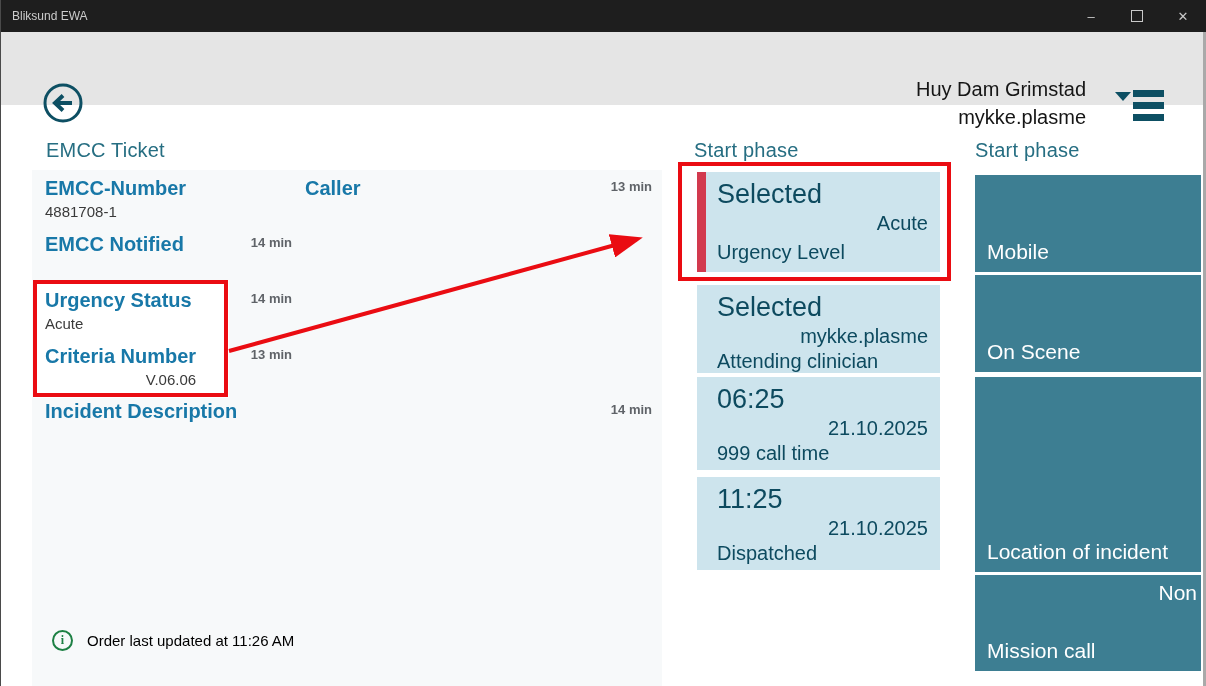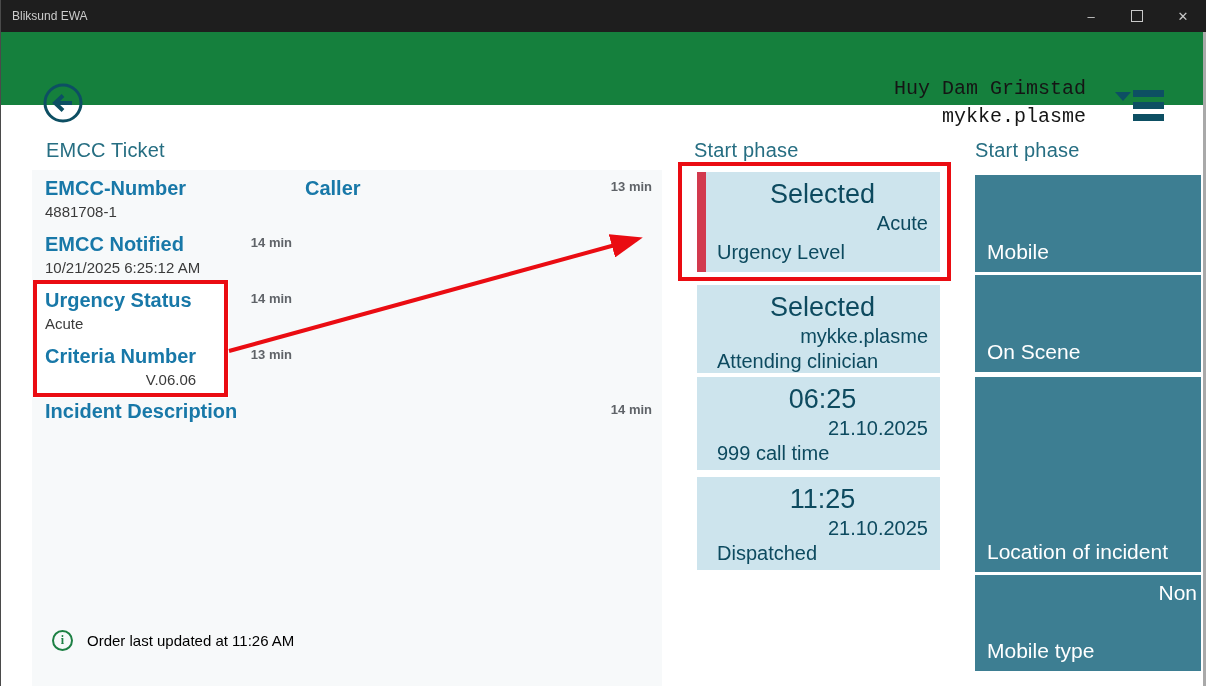--- a/index.html
+++ b/index.html
@@ -21,21 +21,21 @@
     width:46px;height:32px;display:flex;align-items:center;justify-content:center;
     color:#c9c9c9;font-size:13px;cursor:default;
   }
   .maxbox{width:10px;height:10px;border:1px solid #c9c9c9;display:inline-block;}
   .frame-left{position:absolute;left:0;top:0;width:1px;height:686px;background:#4a4a4a;z-index:9;}
   .frame-right{position:absolute;left:1203px;top:32px;width:3px;height:654px;background:#a9a9a9;z-index:9;}
 
   
   .header{
     position:absolute;left:0;top:32px;width:1206px;height:73px;
-    background:#15803d;z-index:2;font-family:Liberation Mono, monospace;
+    background:#e5e5e5;z-index:2;
   }
   .back-btn{position:absolute;left:42px;top:50px;width:42px;height:42px;}
   .userblock{
     position:absolute;right:120px;top:43px;text-align:right;
     color:#151515;line-height:28px;font-size:20px;
   }
   .menu-btn{position:absolute;left:1115px;top:58px;width:50px;height:34px;}
   .menu-tri{
     position:absolute;left:0;top:2px;width:0;height:0;
     border-left:8px solid transparent;border-right:8px solid transparent;
@@ -66,21 +66,21 @@
     display:flex;align-items:center;justify-content:center;font-family:"Liberation Serif",serif;
   }
   .footer-text{font-size:15px;color:#000000;margin-left:14px;}
 
   
   .sel-card{
     position:absolute;left:697px;width:243px;background:#cde4ed;color:#0d4a5f;
     box-sizing:border-box;display:flex;flex-direction:column;
     padding:6px 12px 8px 20px;
   }
-  .sel-line1{font-size:27px;text-align:center;line-height:32px;}
+  .sel-line1{font-size:27px;text-align:left;line-height:32px;}
   .sel-line2{font-size:20px;text-align:right;line-height:26px;}
   .sel-label{font-size:20px;text-align:left;margin-top:auto;line-height:24px;}
   .red-bar{position:absolute;left:0;top:0;width:9px;height:100%;background:#d23a4e;}
 
   
   .pend-card{
     position:absolute;left:975px;width:226px;background:#3d7e92;color:#ffffff;
     box-sizing:border-box;
   }
   .pend-label{position:absolute;left:12px;bottom:8px;font-size:21px;}
@@ -144,21 +144,20 @@
   </div>
 
   <div class="field" style="left:273px;top:7px;">
     <div class="flabel">Caller</div>
     <div class="fvalue"></div>
   </div>
   <div class="ftime" style="left:520px;top:9px;">13 min</div>
 
   <div class="field" style="left:13px;top:63px;">
     <div class="flabel">EMCC Notified</div>
-    <div class="fvalue">10/21/2025 6:25:12 AM</div>
   </div>
   <div class="ftime" style="left:160px;top:65px;">14 min</div>
 
   <div class="field" style="left:13px;top:119px;">
     <div class="flabel">Urgency Status</div>
     <div class="fvalue">Acute</div>
   </div>
   <div class="ftime" style="left:160px;top:121px;">14 min</div>
 
   <div class="field" style="left:13px;top:175px;text-align:right;">
@@ -205,21 +204,21 @@
   <div class="pend-label">Mobile</div>
 </div>
 <div class="pend-card" style="top:275px;height:97px;">
   <div class="pend-label">On Scene</div>
 </div>
 <div class="pend-card" style="top:377px;height:195px;">
   <div class="pend-label">Location of incident</div>
 </div>
 <div class="pend-card" style="top:575px;height:96px;">
   <div class="pend-corner">Non</div>
-  <div class="pend-label">Mobile type</div>
+  <div class="pend-label">Mission call</div>
 </div>
 
 <svg class="overlay" viewBox="0 0 1206 686">
   <defs>
     <marker id="arrowhead" markerWidth="8" markerHeight="6" refX="6.5" refY="3" orient="auto">
       <path d="M0,0 L8,3 L0,6 Z" fill="#ea0c12"></path>
     </marker>
   </defs>
   <rect x="35" y="282" width="191" height="113" fill="none" stroke="#ea0c12" stroke-width="4"></rect>
   <rect x="680" y="164" width="269" height="115" fill="none" stroke="#ea0c12" stroke-width="4"></rect>

